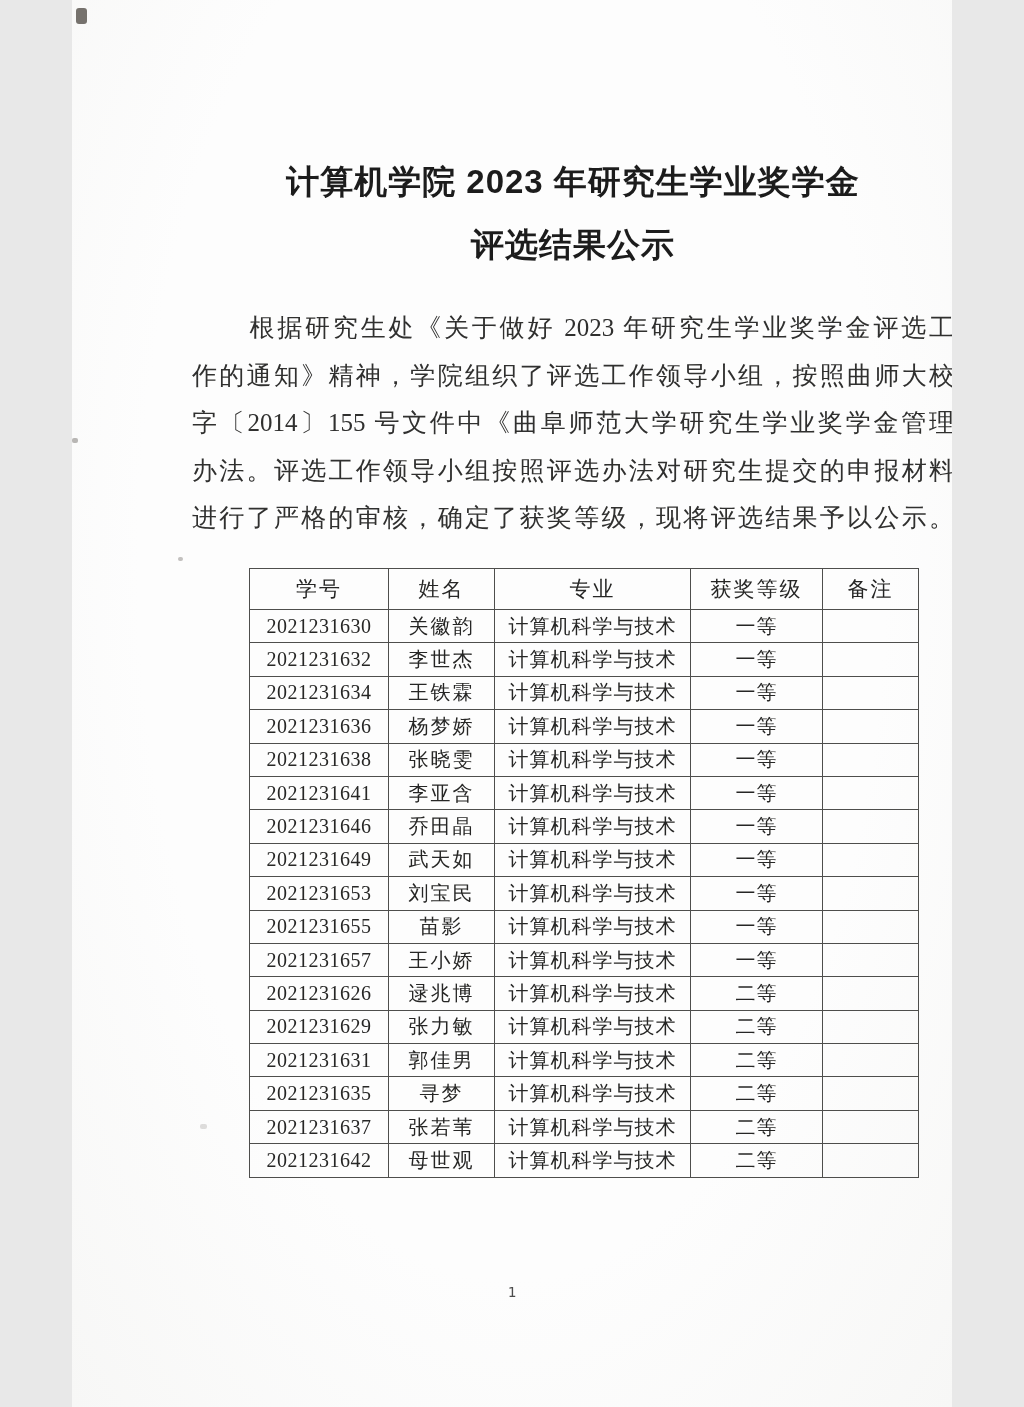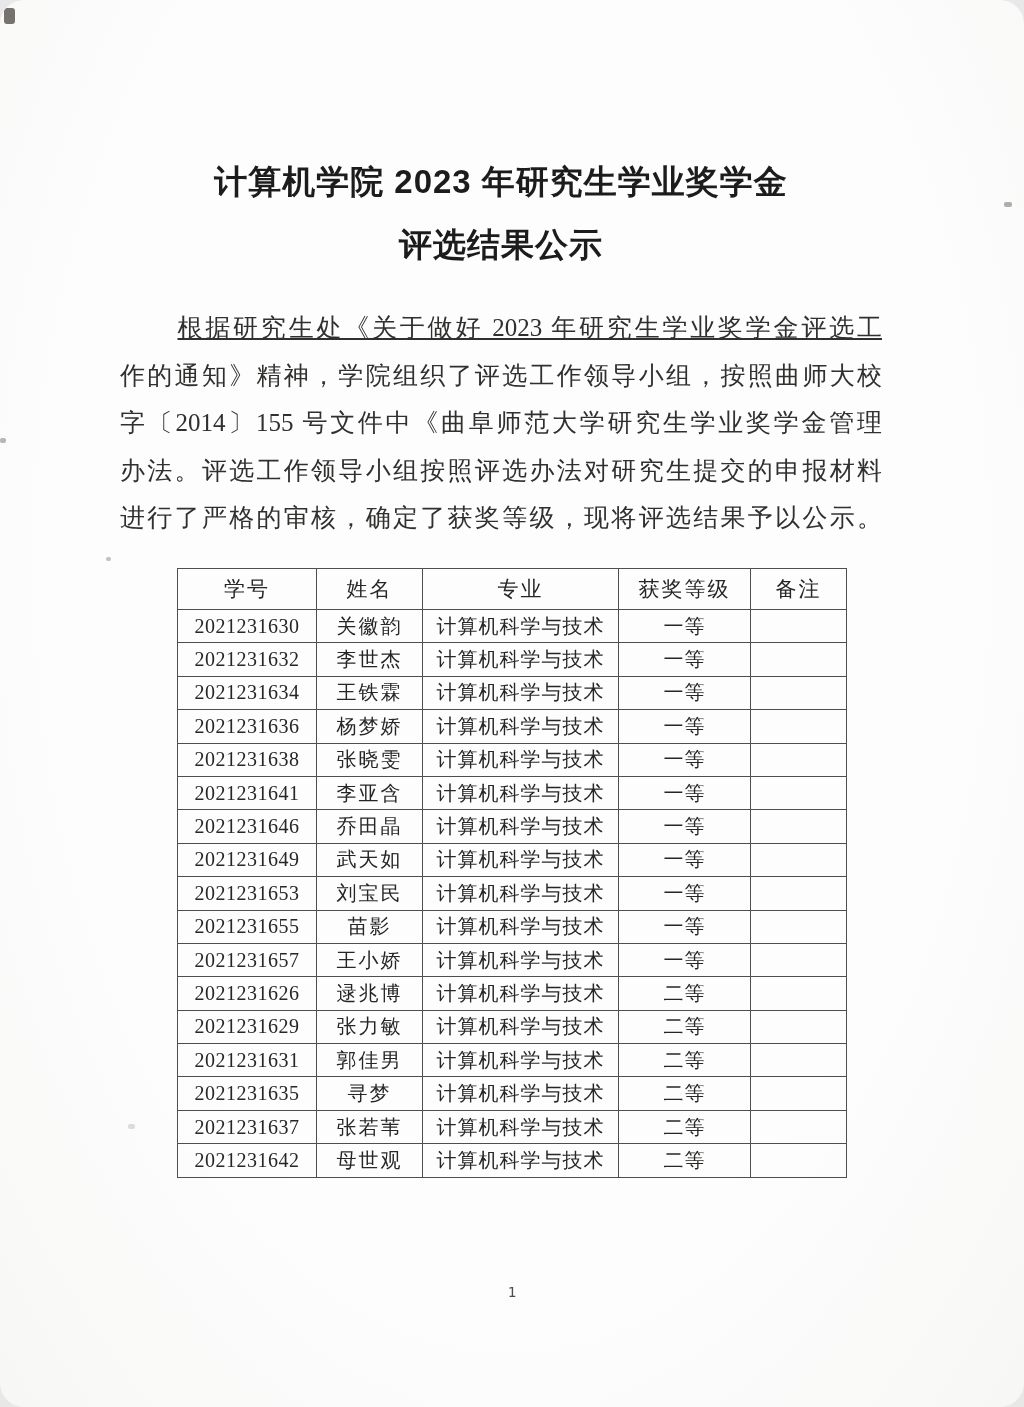--- a/index.html
+++ b/index.html
@@ -1,26 +1,25 @@
 <!DOCTYPE html>
 <html lang="zh"><head>
 <meta charset="utf-8">
 <style>
   * { margin: 0; padding: 0; box-sizing: border-box; }
   html, body { background: #e8e8e8; }
   .page {
     position: relative;
-    width: 1024px;
+    width: 880px;
     height: 1407px;
     margin: 0 auto;
     background: #fcfcfb;
     background-image: radial-gradient(ellipse at 50% 40%, #fdfdfd 60%, #f7f7f6 100%);
     overflow: hidden;
     color: #2b2b2b;
-    border-radius: 24px;
   }
   .content {
     position: absolute;
     left: 120px;
     top: 0;
     width: 762px;
   }
   .title-block {
     margin-top: 150px;
     text-align: center;
@@ -37,21 +36,21 @@
     font-size: 25px;
     color: #30302f;
   }
   .para-line {
     height: 47.5px;
     line-height: 47.5px;
     text-align: justify;
     text-align-last: justify;
     white-space: nowrap;
   }
-  .para-line.indent { text-indent: 2.3em; text-decoration: underline; }
+  .para-line.indent { text-indent: 2.3em; }
   .table-wrap {
     position: absolute;
     left: 165px;
     top: 568px;
     padding-left: 12px;
   }
   table.results {
     border-collapse: collapse;
     table-layout: fixed;
     width: 669px;

